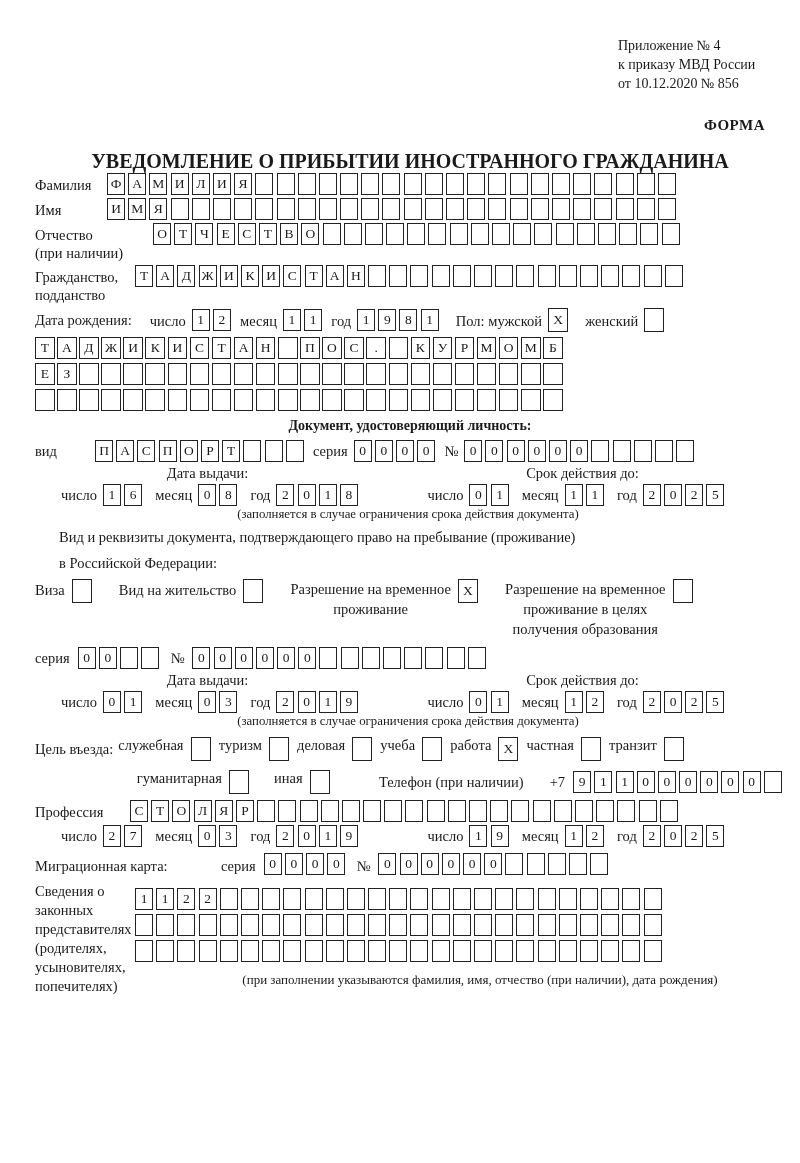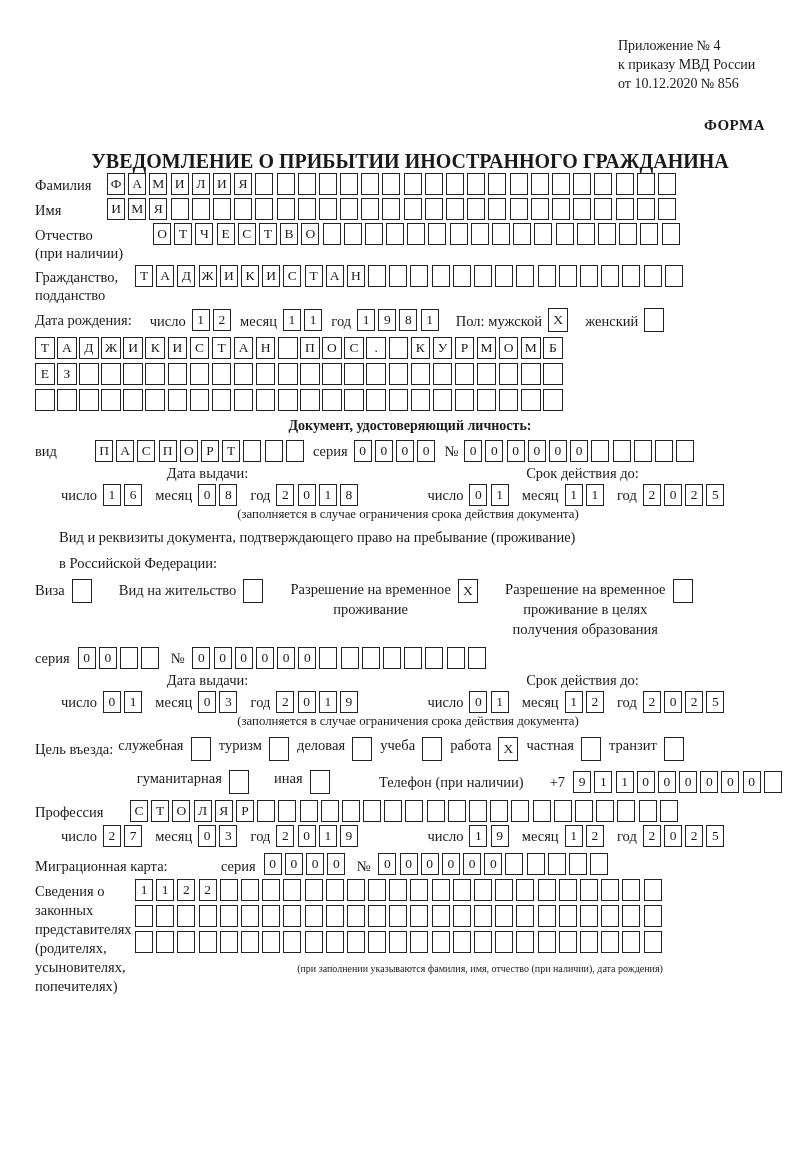--- a/index.html
+++ b/index.html
@@ -49,23 +49,23 @@
   .intro { line-height:22px; margin-top:4px;margin-left:24px; }
   .visa-row { display:flex; align-items:flex-start; gap:24px; margin-top:5px; }
   .opt { display:inline-flex; align-items:flex-start; gap:7px; }
   .opt .t { padding-top:3px; }
   .opt-multi { text-align:center; line-height:20px; }
 
   .purpose { display:flex; align-items:center; gap:5px; margin-top:8px; }
   .purpose .opt { align-items:flex-start; }
   .phone-row { display:flex; align-items:center; gap:8px; margin:9px 0 6px 70px;justify-content:flex-end; }
 
-  .legal { display:flex; align-items:flex-start; margin-top:4px; }
+  .legal { display:flex; align-items:center; margin-top:4px; }
   .legal .lines { width:100px; line-height:19px; padding-top:3px; flex-shrink:0; }
-  .legal-note { font-size:10px; text-align:center; padding-left:40px; margin-top:6px; }
+  .legal-note { font-size:13px; text-align:center; padding-left:40px; margin-top:6px; }
 </style>
 </head>
 <body>
 
 <div>
 
   <div class="hdr">
     <div>Приложение № 4</div>
     <div>к приказу МВД России</div>
     <div>от 10.12.2020 № 856</div>

